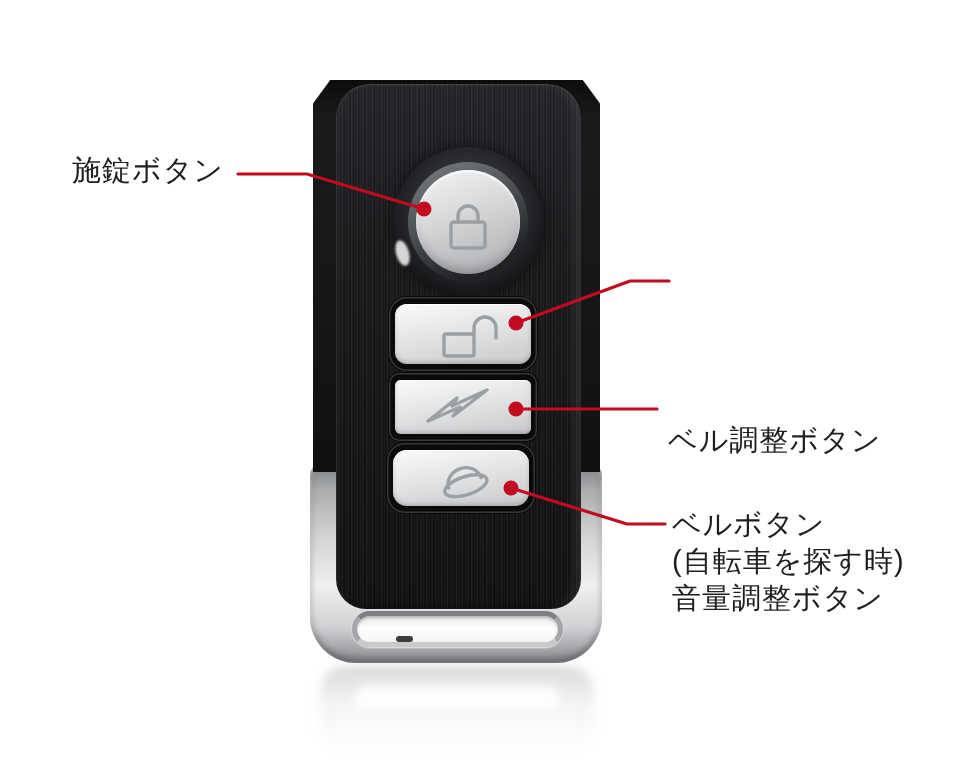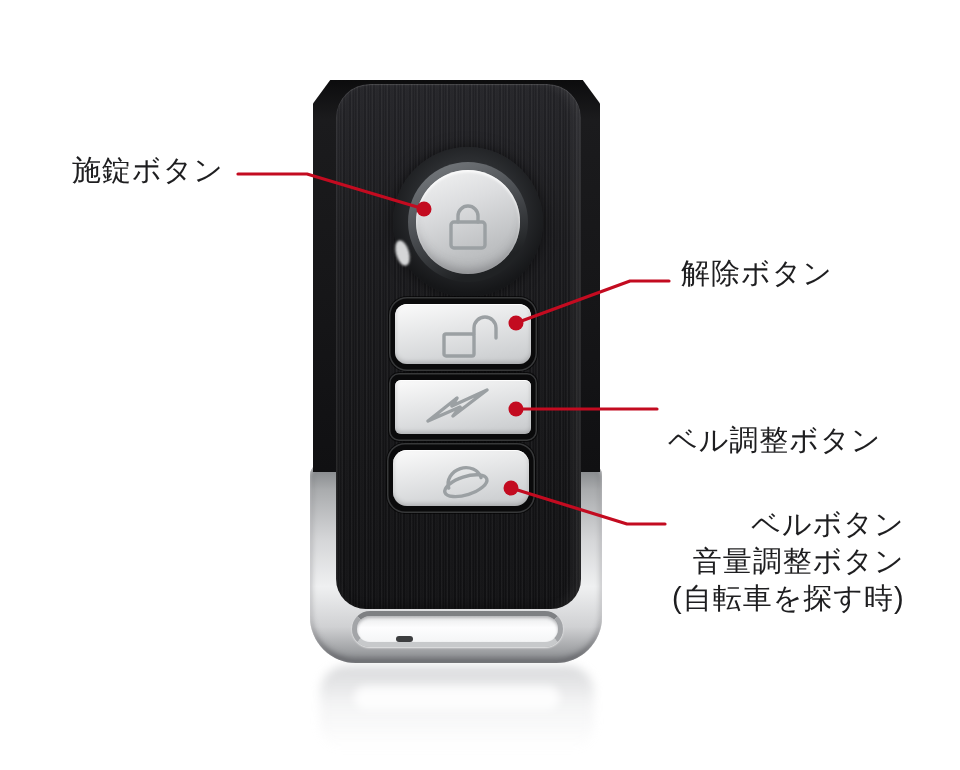--- a/index.html
+++ b/index.html
@@ -99,21 +99,21 @@
   }
 
   
   .callout-label{
     position:absolute;font-size:29px;color:#1e1e20;letter-spacing:1px;
     white-space:nowrap;line-height:33px;
   }
   .label-lock{left:72px;top:154px;}
   .label-unlock{left:681px;top:257px;}
   .label-bell-adjust{left:668px;top:388px;margin-top:36px;}
-  .label-bell-group{left:672px;top:506px;line-height:37px;text-align:right;}
+  .label-bell-group{left:672px;top:506px;line-height:37px;}
   .label-bell-group span{display:block;}
 
   .overlay-svg{position:absolute;left:0;top:0;width:960px;height:770px;pointer-events:none;}
 </style>
 </head>
 <body>
 
 <div class="stage">
 
   <div class="abs reflection"></div>
@@ -167,21 +167,20 @@
       <circle cx="424" cy="209" r="7.5" fill="#c30b20"></circle>
       <polyline points="516,323 630,281 669,281" fill="none" stroke="#c30b20" stroke-width="3.2" stroke-linecap="round" stroke-linejoin="round"></polyline>
       <circle cx="516" cy="323" r="7.5" fill="#c30b20"></circle>
       <polyline points="516,409 657,409" fill="none" stroke="#c30b20" stroke-width="3.2" stroke-linecap="round" stroke-linejoin="round"></polyline>
       <circle cx="516" cy="409" r="7.5" fill="#c30b20"></circle>
       <polyline points="511,488 627,524 665,524" fill="none" stroke="#c30b20" stroke-width="3.2" stroke-linecap="round" stroke-linejoin="round"></polyline>
       <circle cx="511" cy="488" r="7.5" fill="#c30b20"></circle>
     </svg>
 
   <div class="callout-label label-lock">施錠ボタン</div>
-  <div class="callout-label label-unlock">解除ボタン</div>
   <div class="callout-label label-bell-adjust">ベル調整ボタン</div>
   <div class="callout-label label-bell-group">
     <span>ベルボタン</span>
+    <span>(自転車を探す時)</span>
     <span>音量調整ボタン</span>
-    <span>(自転車を探す時)</span>
   </div>
 
 </div>
 
 </body></html>

